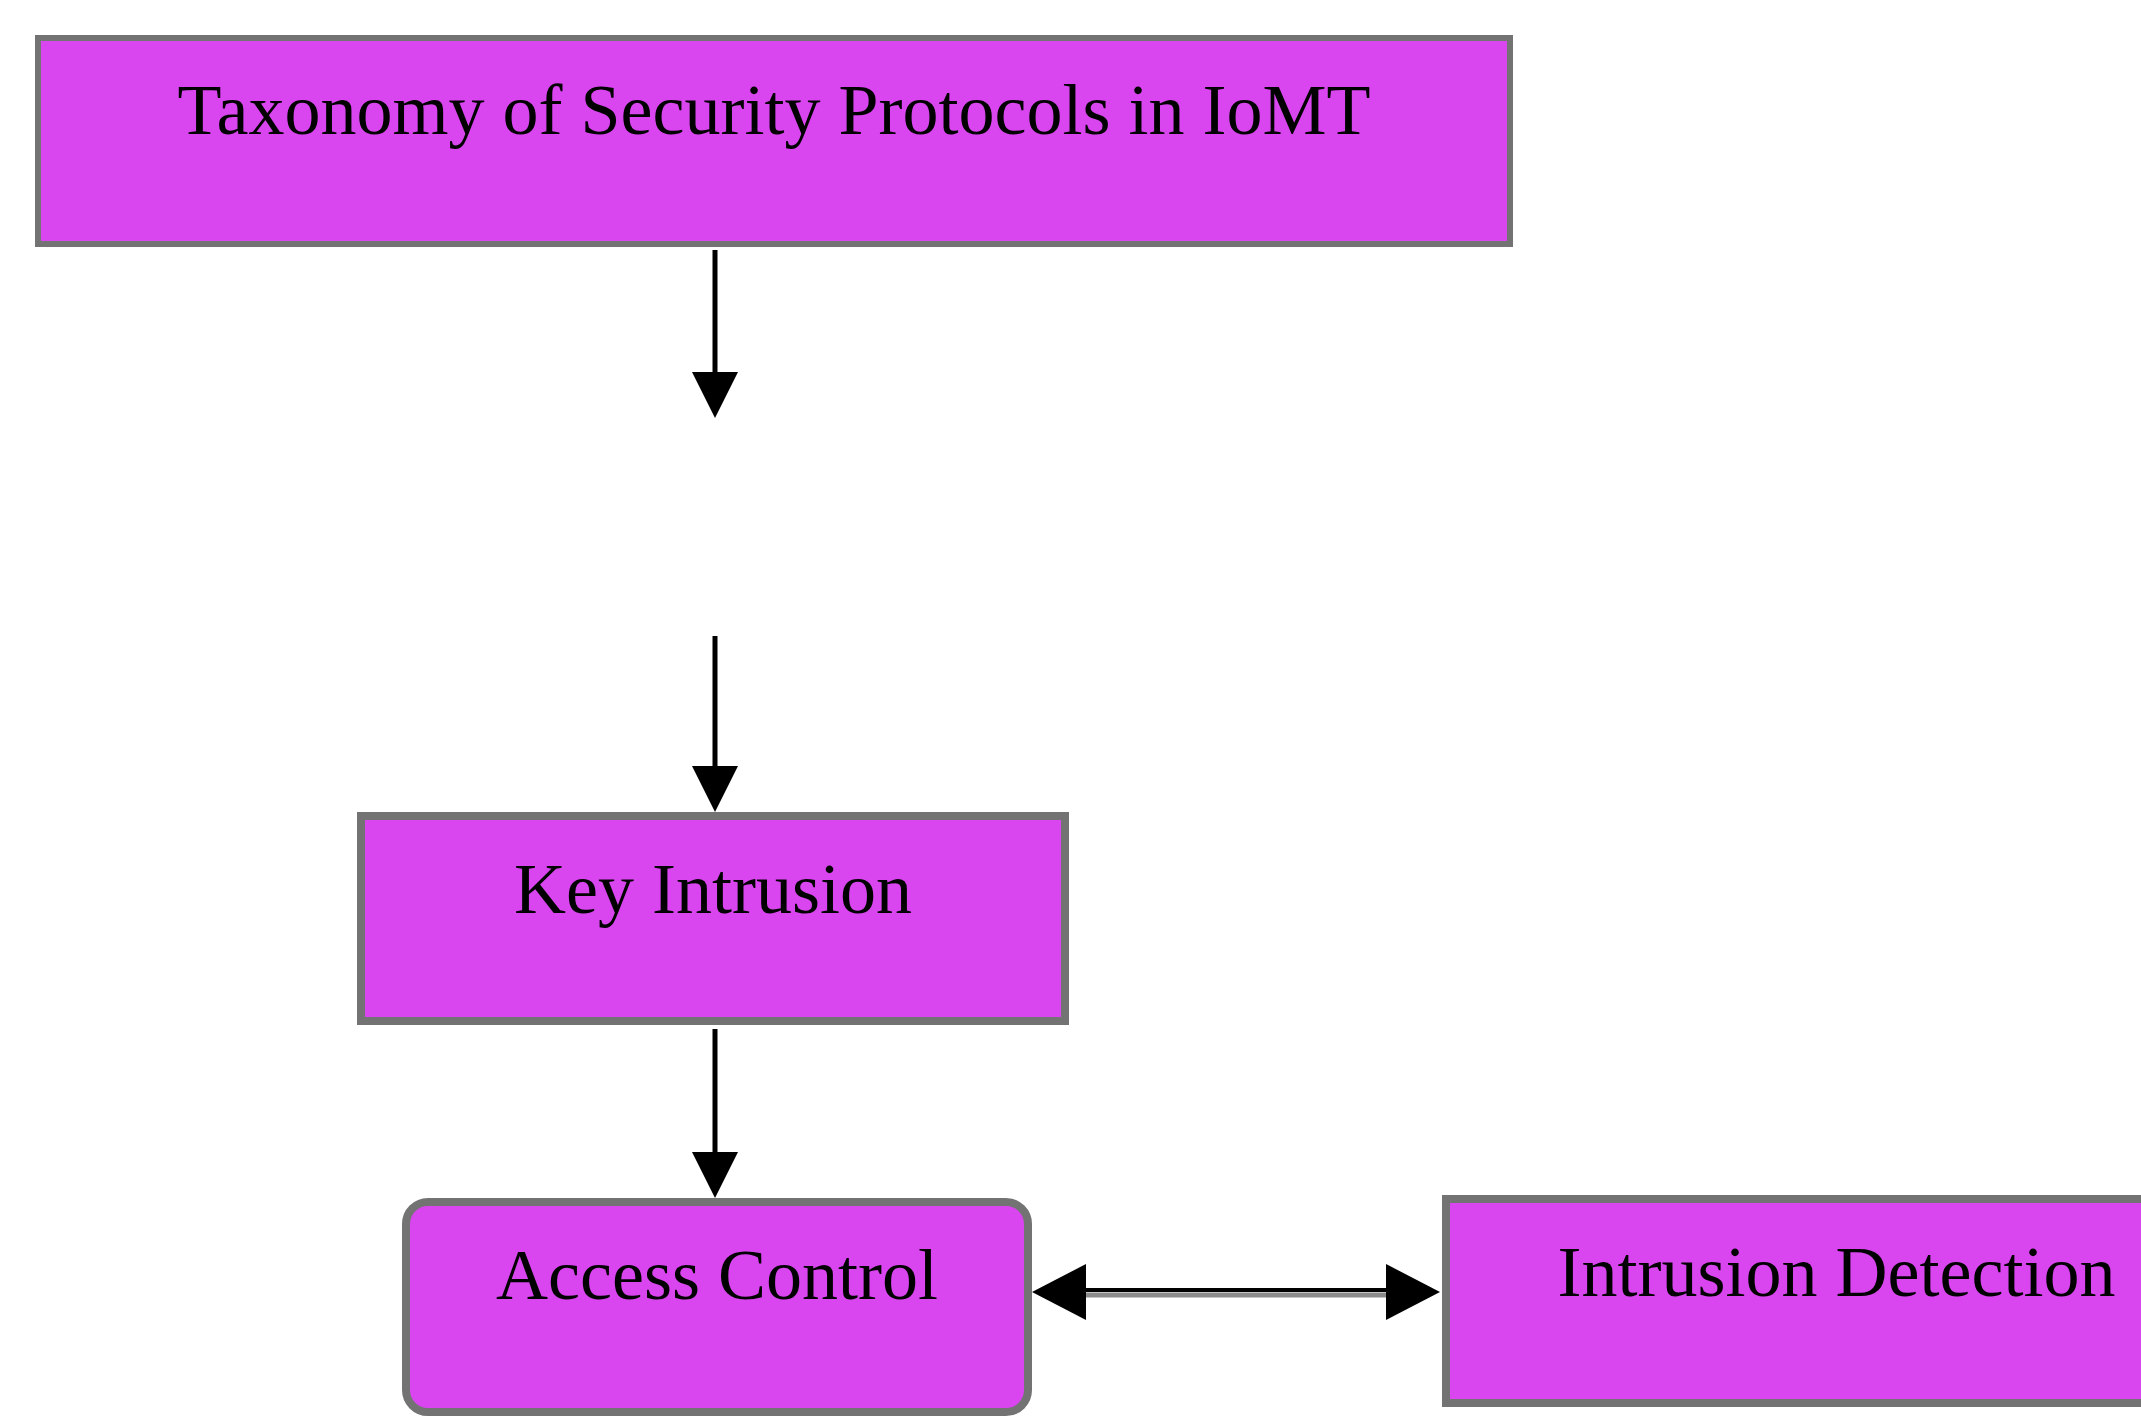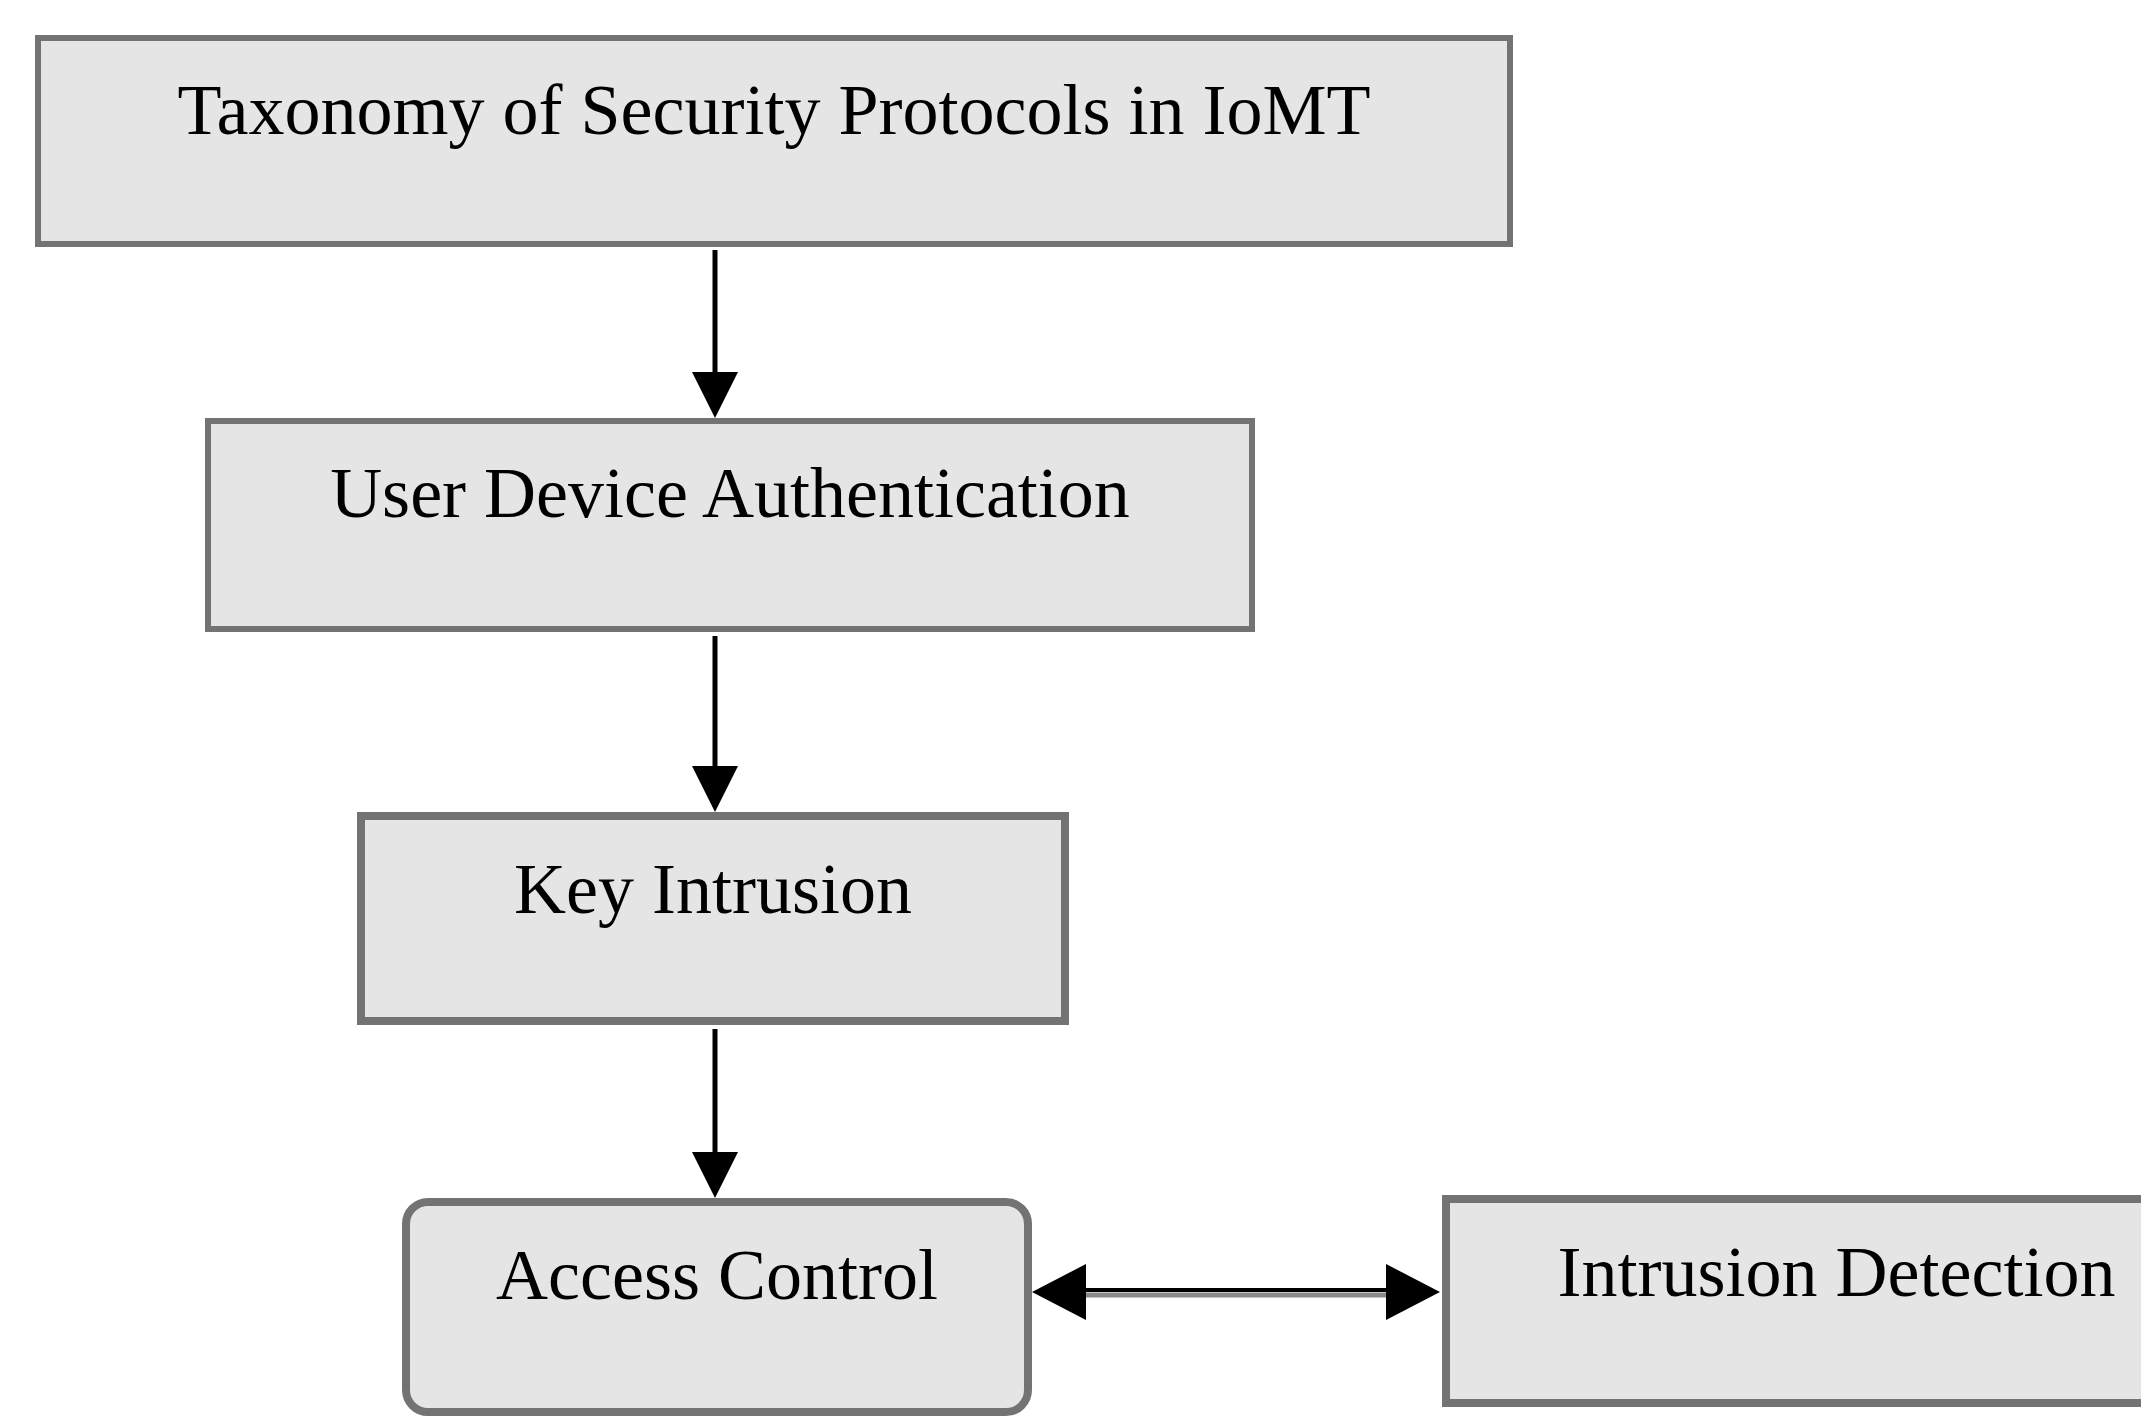--- a/index.html
+++ b/index.html
@@ -11,21 +11,21 @@
     position: relative;
     width: 2141px;
     height: 1426px;
     background: #ffffff;
     font-family: "Liberation Serif", "DejaVu Serif", serif;
     overflow: hidden;
   }
   .node {
     position: absolute;
     box-sizing: border-box;
-    background: #e5e5e5;
+    background: #d946ef;
     border: 8px solid #737373;
     color: #000000;
     text-align: center;
     font-size: 72px;
     line-height: 1.15;
   }
   .node .label {
     display: block;
     padding-top: 28px;
     white-space: nowrap;
@@ -46,23 +46,20 @@
 </style>
 </head>
 <body>
 
 <div id="stage">
 
   <div class="node" id="node-taxonomy">
     <span class="label">Taxonomy of Security Protocols in IoMT</span>
   </div>
 
-  <div class="node" id="node-auth">
-    <span class="label">User Device Authentication</span>
-  </div>
 
   <div class="node" id="node-key">
     <span class="label">Key Intrusion</span>
   </div>
 
   <div class="node" id="node-access">
     <span class="label">Access Control</span>
   </div>
 
   <div class="node" id="node-intrusion">

